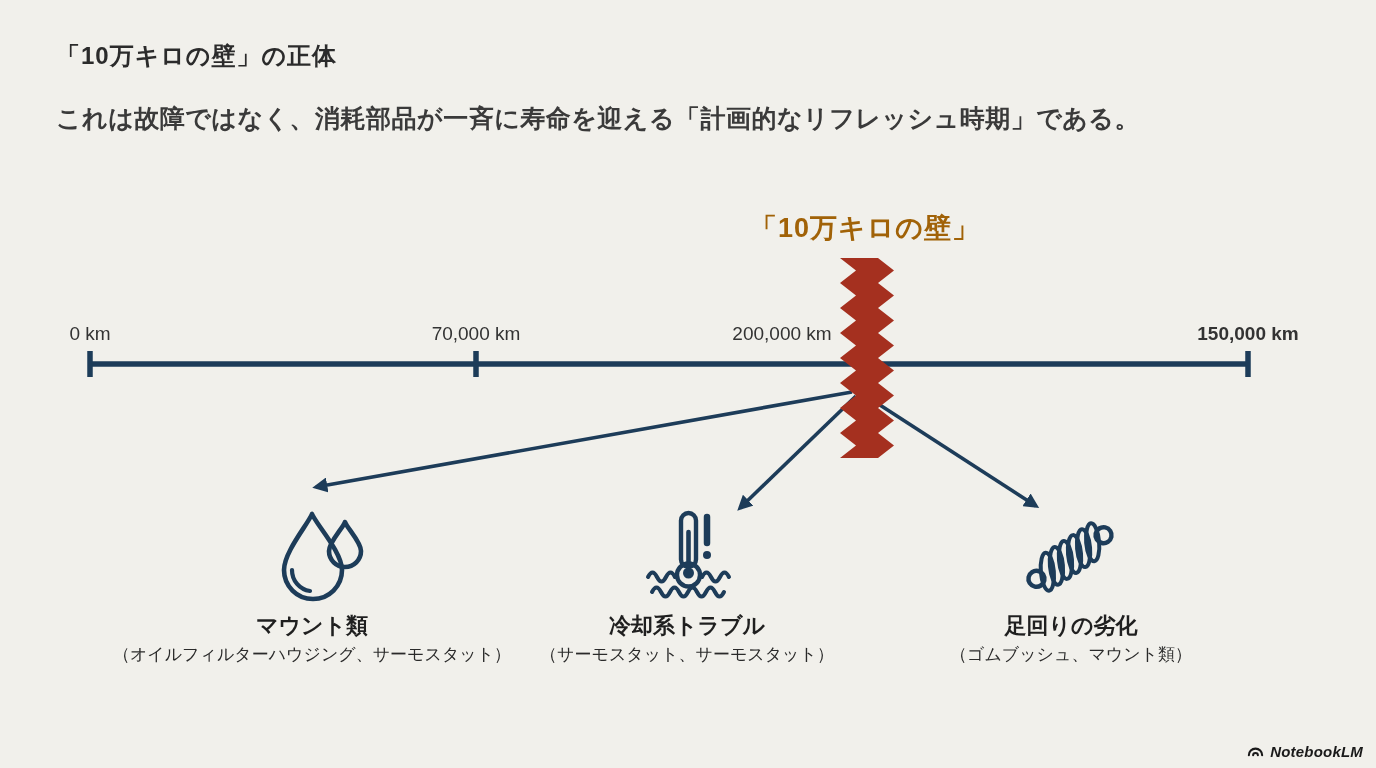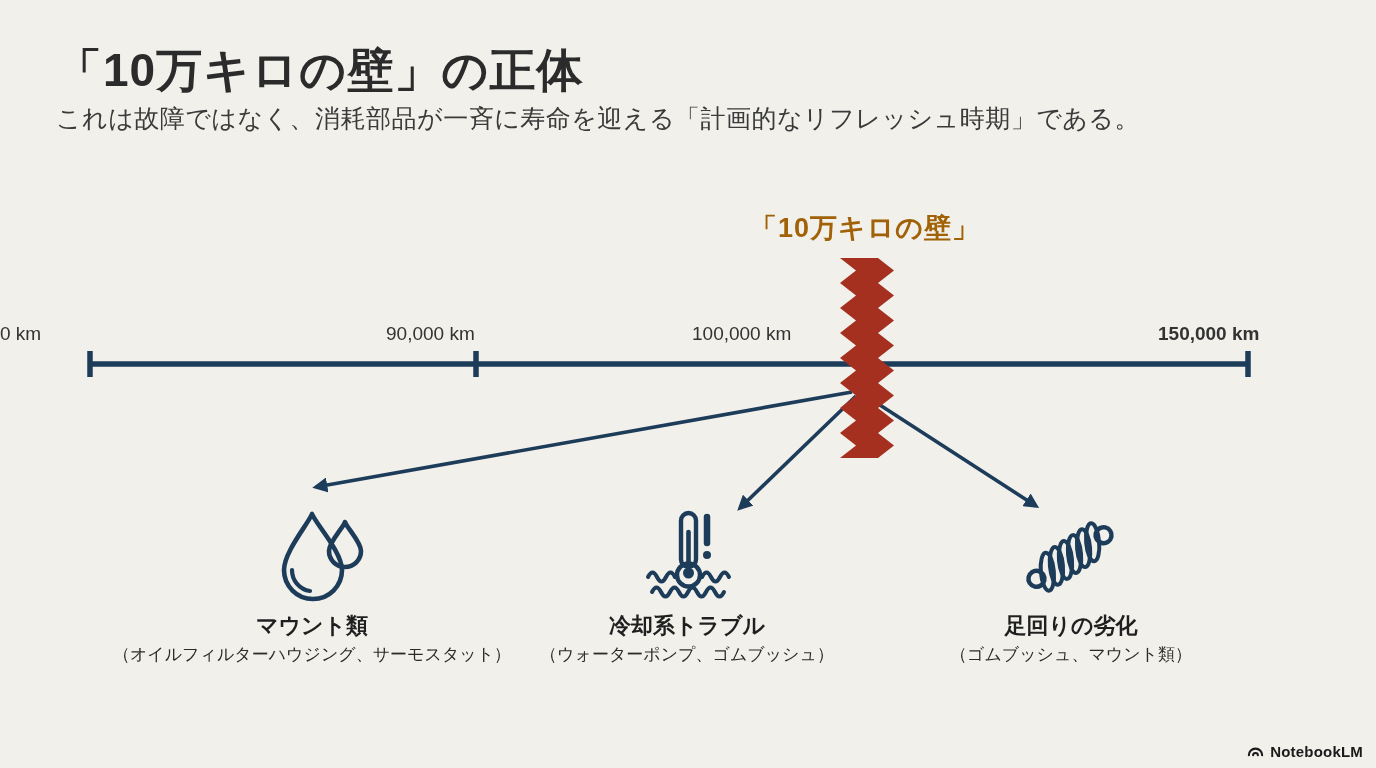--- a/index.html
+++ b/index.html
@@ -12,45 +12,45 @@
     position: relative;
     overflow: hidden;
     background: #f1f0eb;
     font-family: "Liberation Sans", "DejaVu Sans", sans-serif;
     color: #2b2b2b;
   }
   .abs { position: absolute; }
 
   .page-title {
     left: 56px; top: 40px;
-    font-size: 46px;
+    font-size: 24px;
     font-weight: bold;
     letter-spacing: 1px;
     color: #2b2b2b;
   }
   .page-subtitle {
     left: 56px; top: 102px;
     font-size: 25px;
-    font-weight: normal;
+    font-weight: bold;
     letter-spacing: 0.5px;
     color: #3a3a3a;
   }
   .wall-label {
     left: 665px; top: 210px;
     width: 400px;
     text-align: center;
     font-size: 27px;
     font-weight: bold;
     color: #a16207;
     letter-spacing: 1px;
   }
   .tick-label {
     top: 323px;
     width: 180px;
-    text-align: left;
+    text-align: center;
     font-size: 19px;
     color: #333333;
   }
   .issue-title {
     top: 611px;
     width: 400px;
     text-align: center;
     font-size: 22px;
     font-weight: bold;
     color: #1f1f1f;
@@ -63,39 +63,40 @@
     color: #2a2a2a;
   }
   svg.diagram {
     left: 0; top: 0;
   }
   .footer {
     right: 13px; bottom: 7px;
     display: flex;
     align-items: center;
     gap: 5px;
+    font-style: italic;
   }
   .footer .brand-text {
     font-size: 15px;
     font-weight: bold;
     color: #1a1a1a;
     letter-spacing: 0.2px;
   }
 </style>
 </head>
 <body>
 
 <div class="abs page-title">「10万キロの壁」の正体</div>
 <div class="abs page-subtitle">これは故障ではなく、消耗部品が一斉に寿命を迎える「計画的なリフレッシュ時期」である。</div>
 
 <div class="abs wall-label">「10万キロの壁」</div>
 
 <div class="abs tick-label" style="left:0px;">0 km</div>
-<div class="abs tick-label" style="left:386px;">90,000 km</div>
-<div class="abs tick-label" style="left:692px;">100,000 km</div>
+<div class="abs tick-label" style="left:386px;">70,000 km</div>
+<div class="abs tick-label" style="left:692px;">200,000 km</div>
 <div class="abs tick-label" style="left:1158px;font-weight:bold;">150,000 km</div>
 
 <svg class="abs diagram" width="1376" height="768" viewBox="0 0 1376 768">
   <defs>
     <marker id="arrowhead" viewBox="0 0 10 10" refX="7.5" refY="5" markerWidth="4.2" markerHeight="4.2" orient="auto-start-reverse">
       <path d="M0,0 L10,5 L0,10 Z" fill="#1d3c59"></path>
     </marker>
   </defs>
 
   <g stroke="#1d3c59" stroke-width="5.5">
@@ -141,21 +142,21 @@
     <ellipse stroke-width="4" cx="5.4" cy="0" rx="6.5" ry="19" transform="rotate(28 5.4 0)"></ellipse>
     <ellipse stroke-width="4" cx="16.2" cy="0" rx="6.5" ry="19" transform="rotate(28 16.2 0)"></ellipse>
     <ellipse stroke-width="4" cx="27" cy="0" rx="6.5" ry="19" transform="rotate(28 27 0)"></ellipse>
   </g>
 </svg>
 
 <div class="abs issue-title" style="left:112px;">マウント類</div>
 <div class="abs issue-detail" style="left:72px;">（オイルフィルターハウジング、サーモスタット）</div>
 
 <div class="abs issue-title" style="left:487px;">冷却系トラブル</div>
-<div class="abs issue-detail" style="left:447px;">（ウォーターポンプ、ゴムブッシュ）</div>
+<div class="abs issue-detail" style="left:447px;">（サーモスタット、サーモスタット）</div>
 
 <div class="abs issue-title" style="left:871px;">足回りの劣化</div>
 <div class="abs issue-detail" style="left:831px;">（ゴムブッシュ、マウント類）</div>
 
 <div class="abs footer">
   <svg width="19" height="19" viewBox="0 0 20 20" fill="none" stroke="#1a1a1a" stroke-width="2.2" stroke-linecap="round">
     <path d="M3,14 A7,7 0 0 1 17,14"></path>
     <path d="M7.5,14 A2.5,2.5 0 0 1 12.5,14"></path>
   </svg>
   <span class="brand-text">NotebookLM</span>

